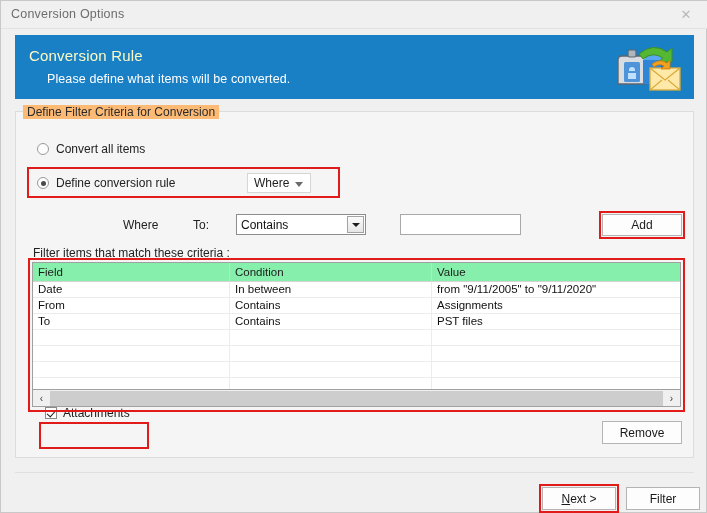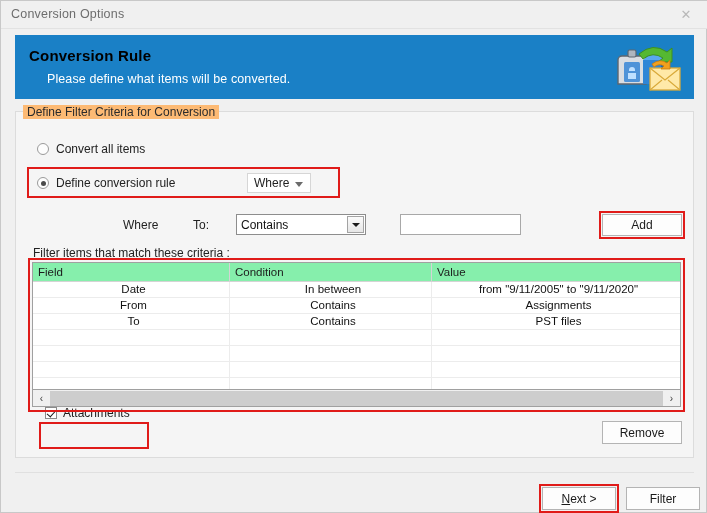--- a/index.html
+++ b/index.html
@@ -38,22 +38,22 @@
     cursor: default;
   }
   
   .banner {
     position: absolute; left: 14px; top: 34px;
     width: 679px; height: 64px;
     background: #1a80c6;
   }
   .banner-title {
     position: absolute; left: 14px; top: 12px;
-    font-size: 15px; color: #000000;
-    font-weight: bold;
+    font-size: 15px; color: #fef9c3;
+    font-weight: normal;
     letter-spacing: .2px;
   }
   .banner-sub {
     position: absolute; left: 32px; top: 37px;
     font-size: 12.5px; color: #ffffff;
     letter-spacing: .1px;
     text-align: center;
   }
   .banner-icon {
     position: absolute; right: 10px; top: 5px;
@@ -203,21 +203,21 @@
   .col-val   { width: 248px; border-right: none !important; }
   .grid-row {
     display: flex; height: 15px;
     font-size: 11.5px; color: #111;
     border-bottom: 1px solid #ececec;
   }
   .grid-row div {
     padding-left: 5px; line-height: 15px;
     box-sizing: border-box;
     border-right: 1px solid #ececec;
-    overflow: hidden; white-space: nowrap; text-align: center;
+    overflow: hidden; white-space: nowrap;
   }
   .grid-row .col-val { border-right: none; }
   
   .hscroll {
     position: absolute; left: 31px; top: 389px;
     width: 649px; height: 17px;
     background: #f0f0f0;
     border: 1px solid #a0a0a0;
     border-top: none;
     box-sizing: border-box;

